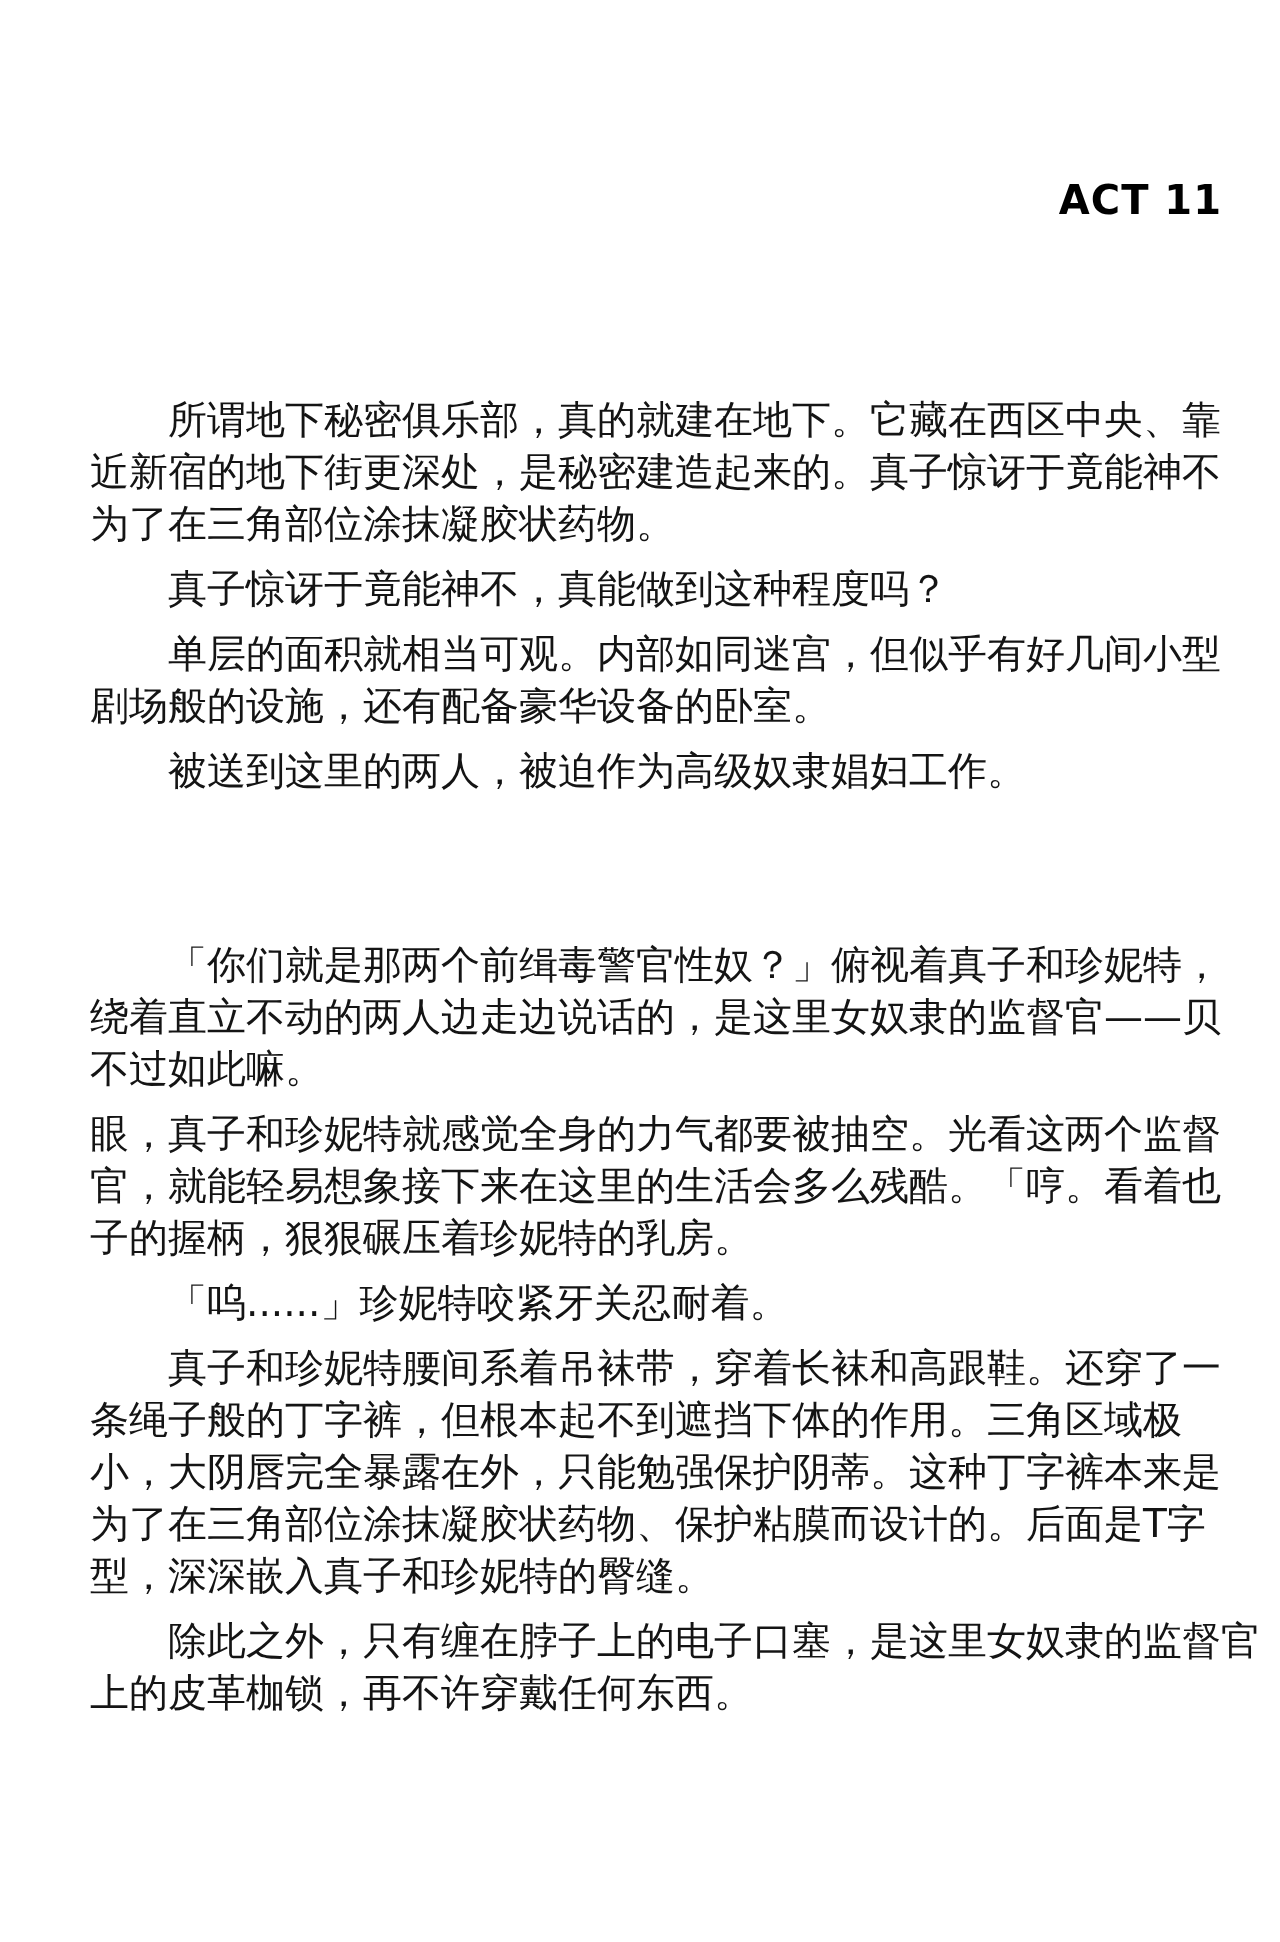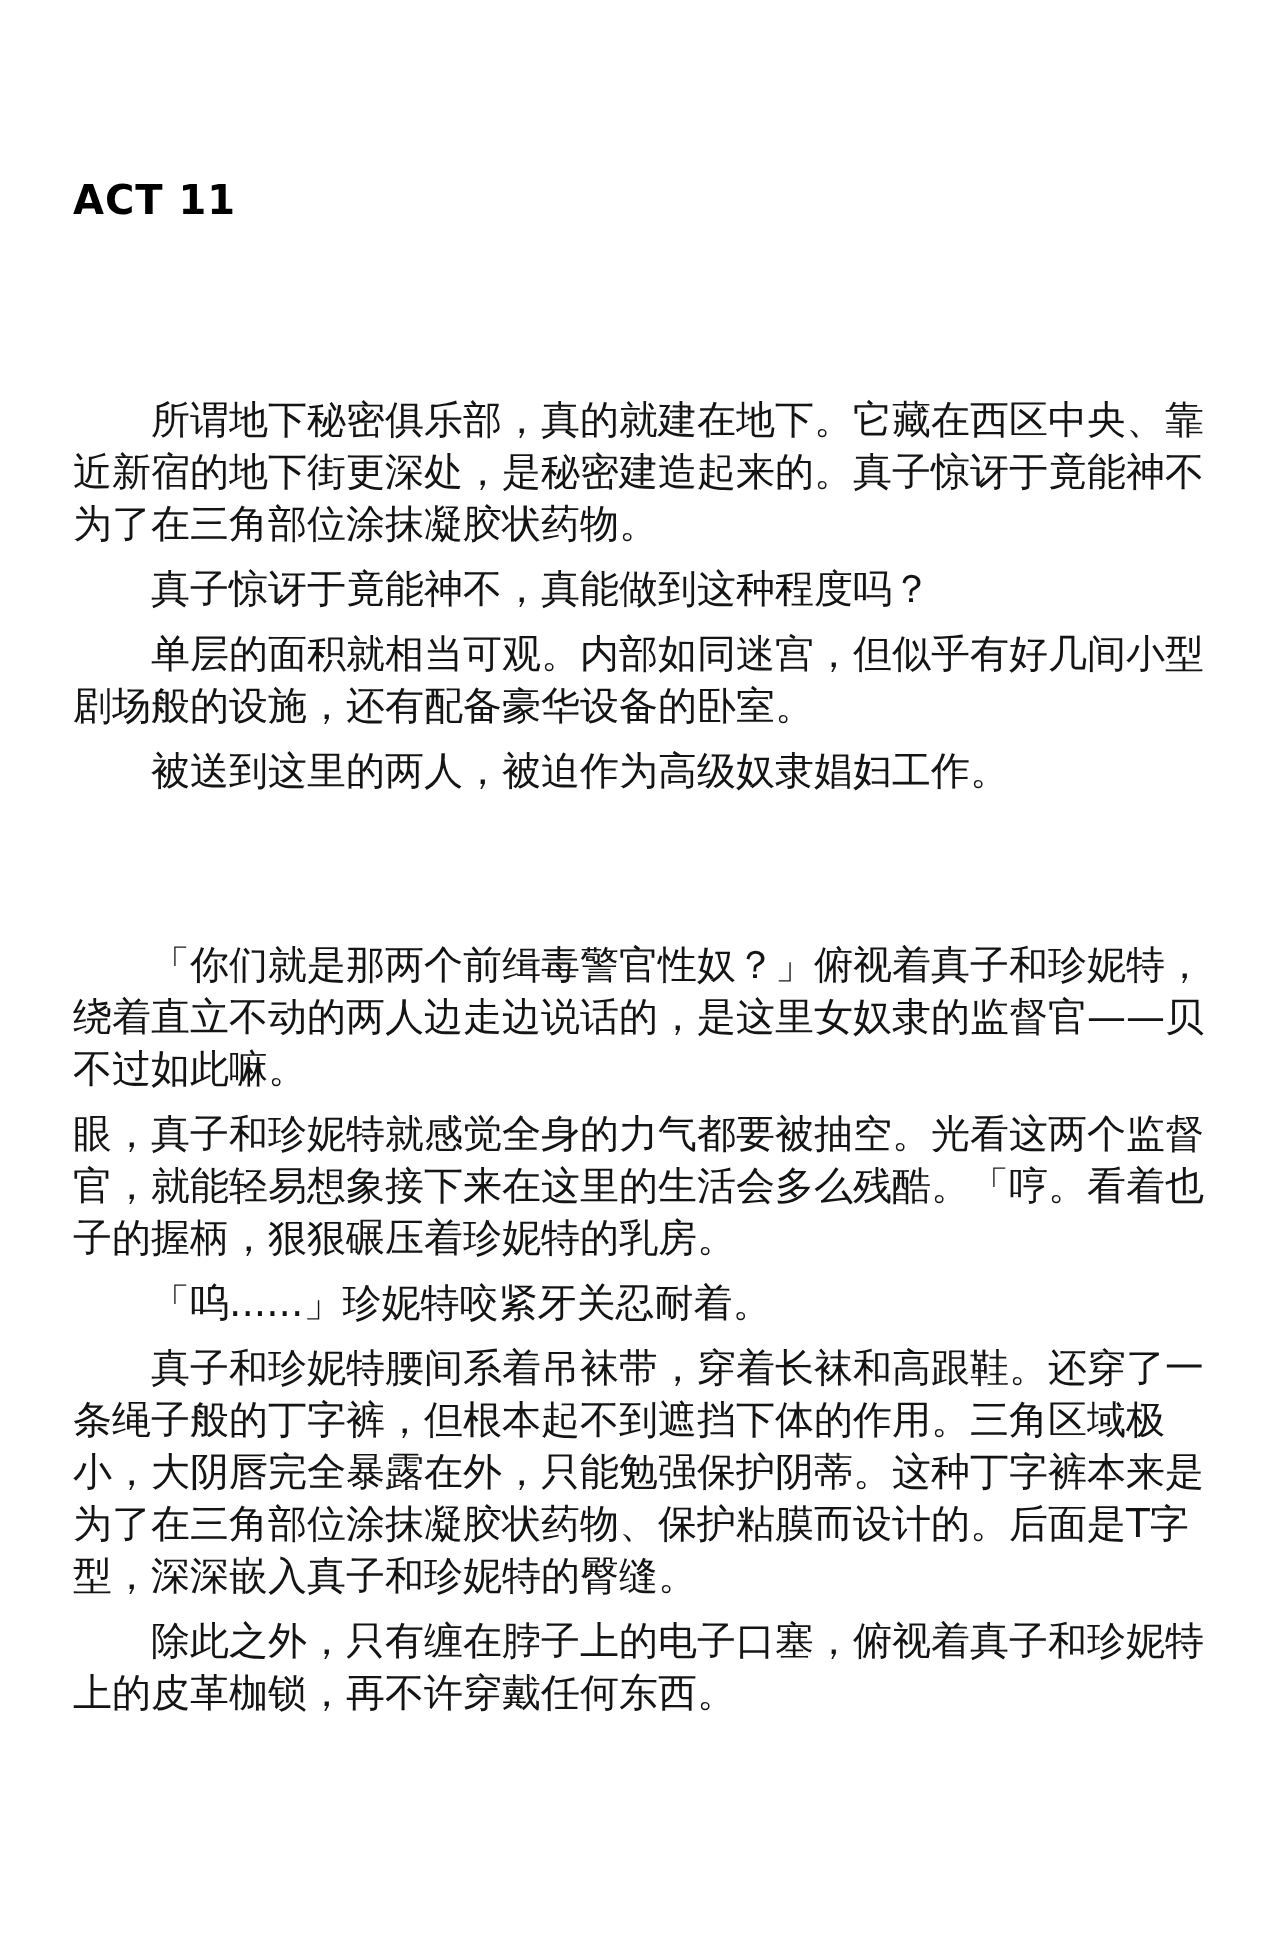--- a/index.html
+++ b/index.html
@@ -24,30 +24,31 @@
   }
   .chapter-heading {
     margin: 0;
     padding-top: 176px;
     font-size: 40px;
     line-height: 1.2;
     font-weight: 800;
     letter-spacing: 1px;
     color: #000000;
     font-family: "DejaVu Sans", "Liberation Sans", sans-serif;
+    text-align: right;
   }
   .content {
     margin-top: 170px;
     font-size: 39px;
     line-height: 52px;
     text-align: left;
     color: #141414;
   }
   .paragraph {
-    margin: 0 0 13px 0;
+    margin: 0 0 13px 17px;
     padding: 0;
   }
   .text-line {
     display: block;
     white-space: nowrap;
   }
   .text-line.first-line {
     text-indent: 78px; 
   }
   .section-break {
@@ -93,18 +94,18 @@
           <span class="text-line first-line">「呜......」珍妮特咬紧牙关忍耐着。</span>
         </p>
         <p class="paragraph">
           <span class="text-line first-line">真子和珍妮特腰间系着吊袜带，穿着长袜和高跟鞋。还穿了一</span>
           <span class="text-line">条绳子般的丁字裤，但根本起不到遮挡下体的作用。三角区域极</span>
           <span class="text-line">小，大阴唇完全暴露在外，只能勉强保护阴蒂。这种丁字裤本来是</span>
           <span class="text-line">为了在三角部位涂抹凝胶状药物、保护粘膜而设计的。后面是T字</span>
           <span class="text-line">型，深深嵌入真子和珍妮特的臀缝。</span>
         </p>
         <p class="paragraph">
-          <span class="text-line first-line">除此之外，只有缠在脖子上的电子口塞，俯视着真子和珍妮特</span>
+          <span class="text-line first-line">除此之外，只有缠在脖子上的电子口塞，是这里女奴隶的监督官</span>
           <span class="text-line">上的皮革枷锁，再不许穿戴任何东西。</span>
         </p>
       </section>
     </div>
 </main>
 
 </body></html>

